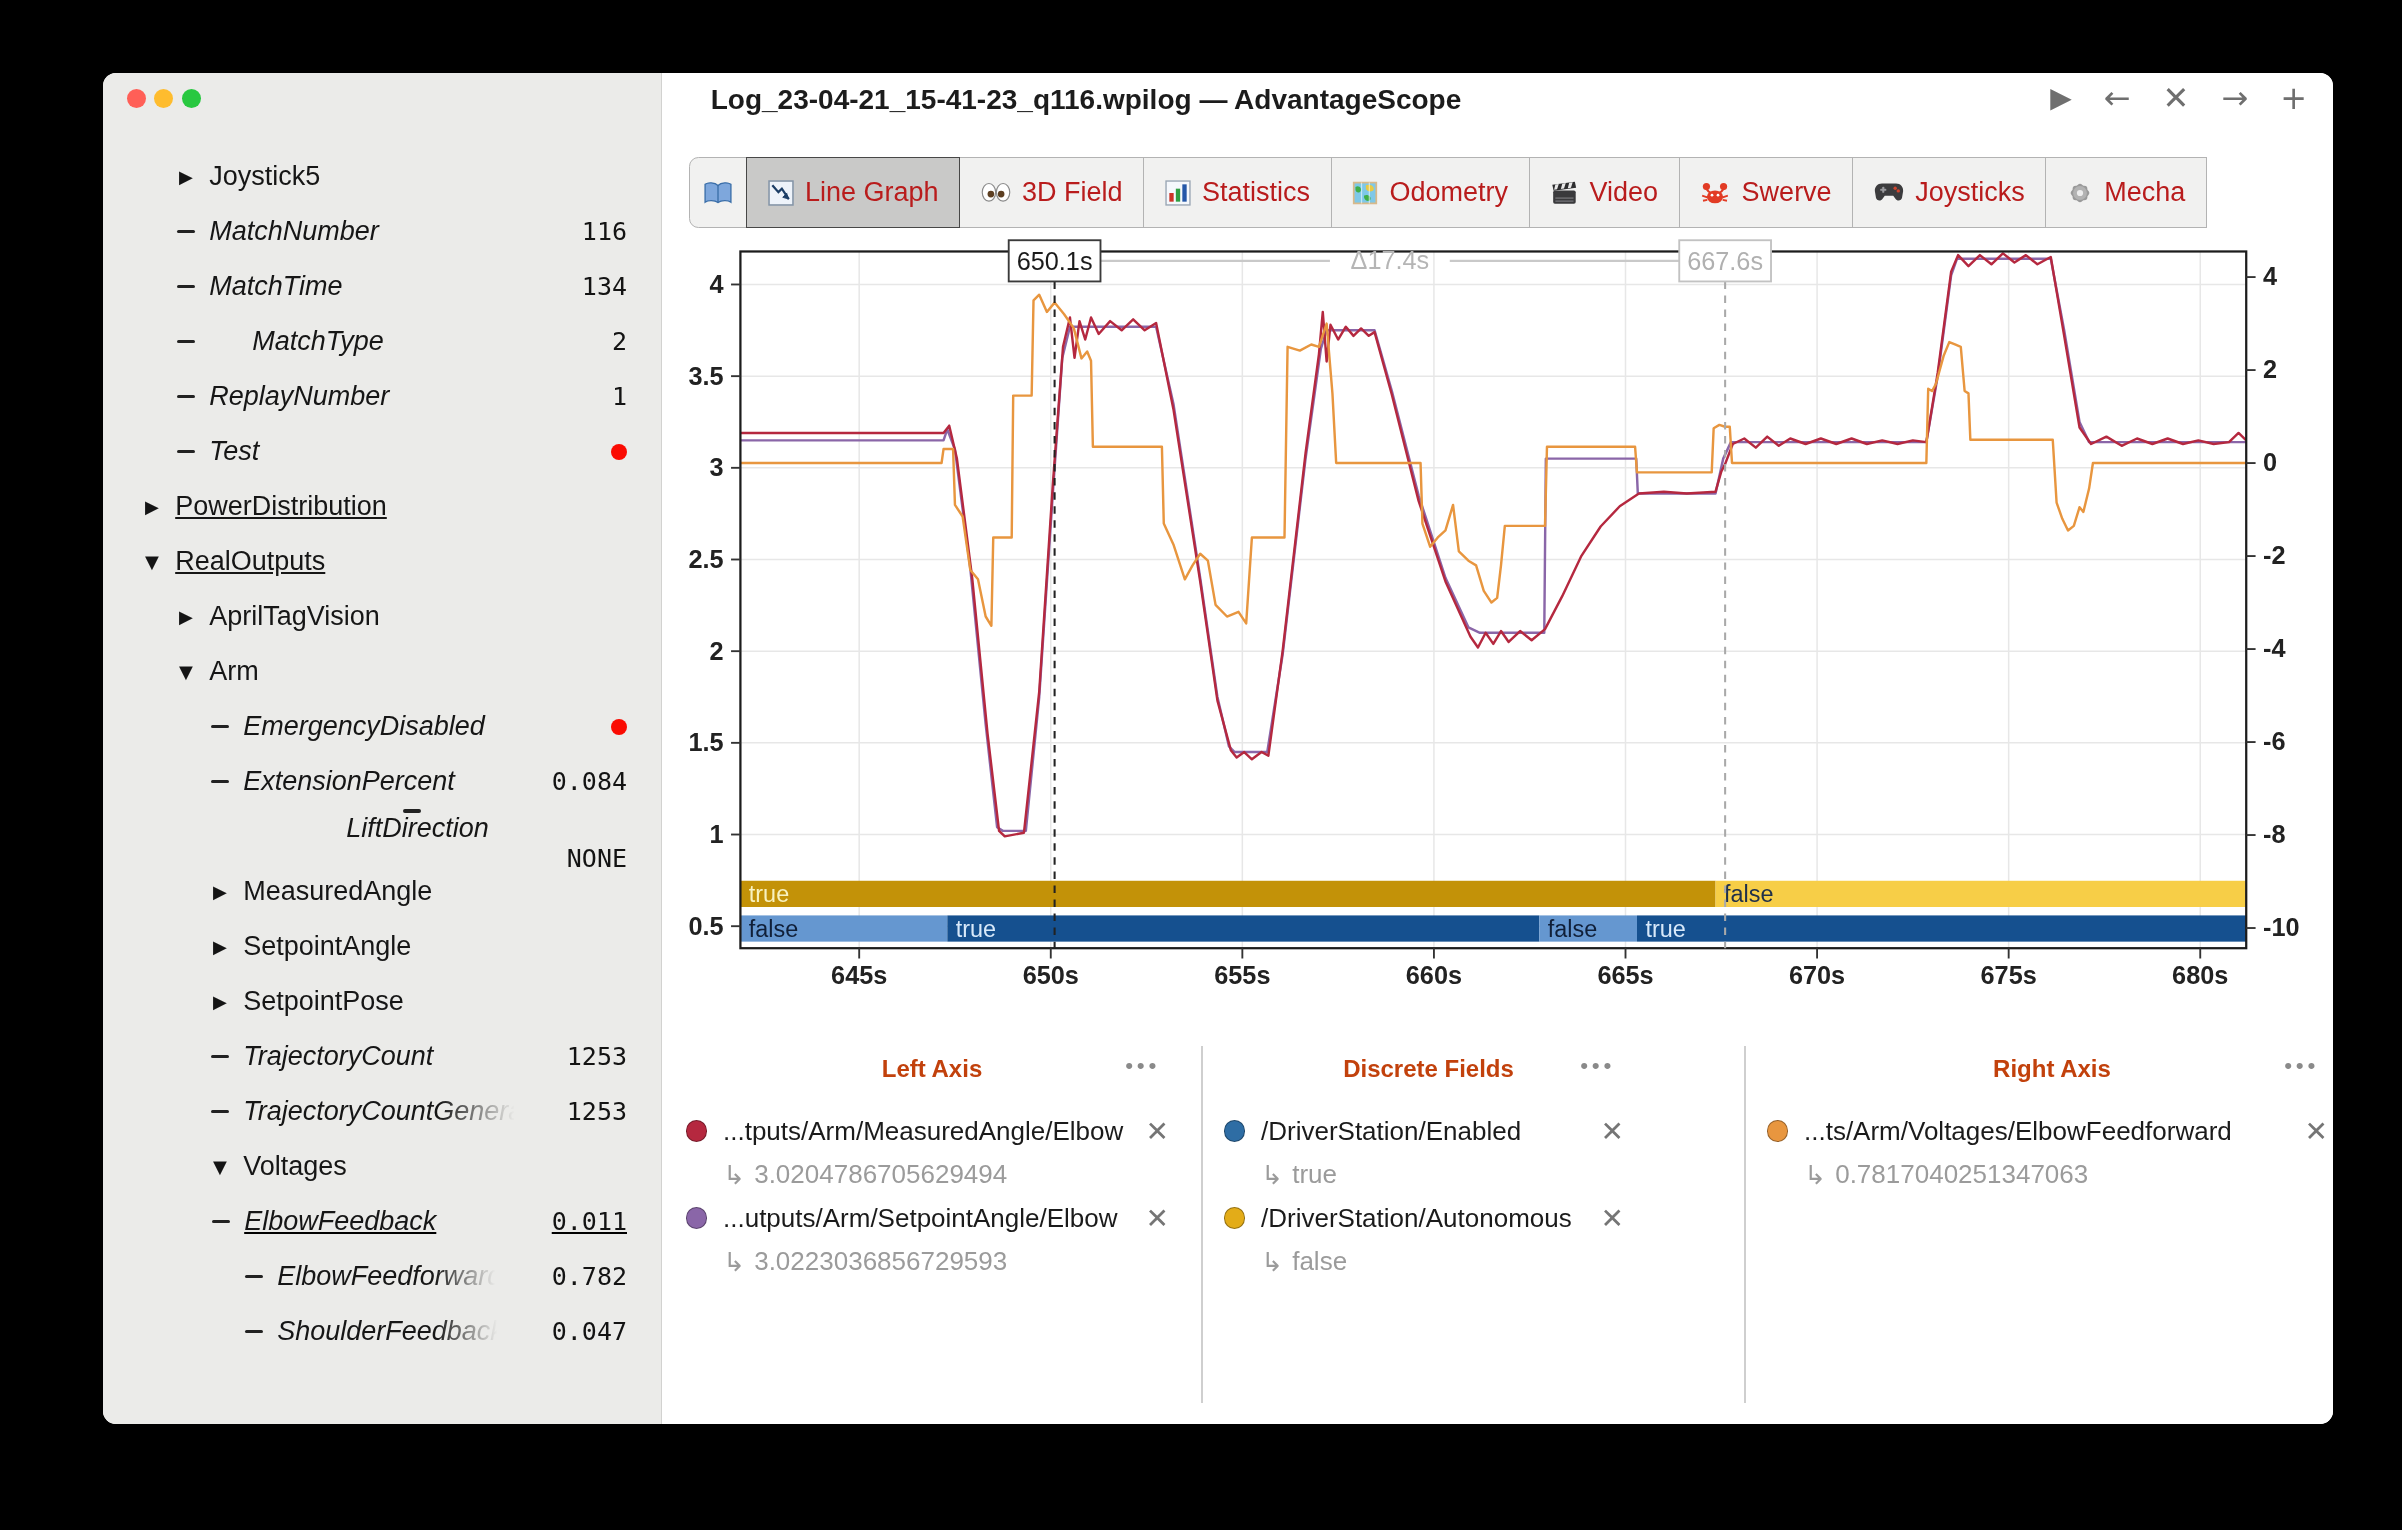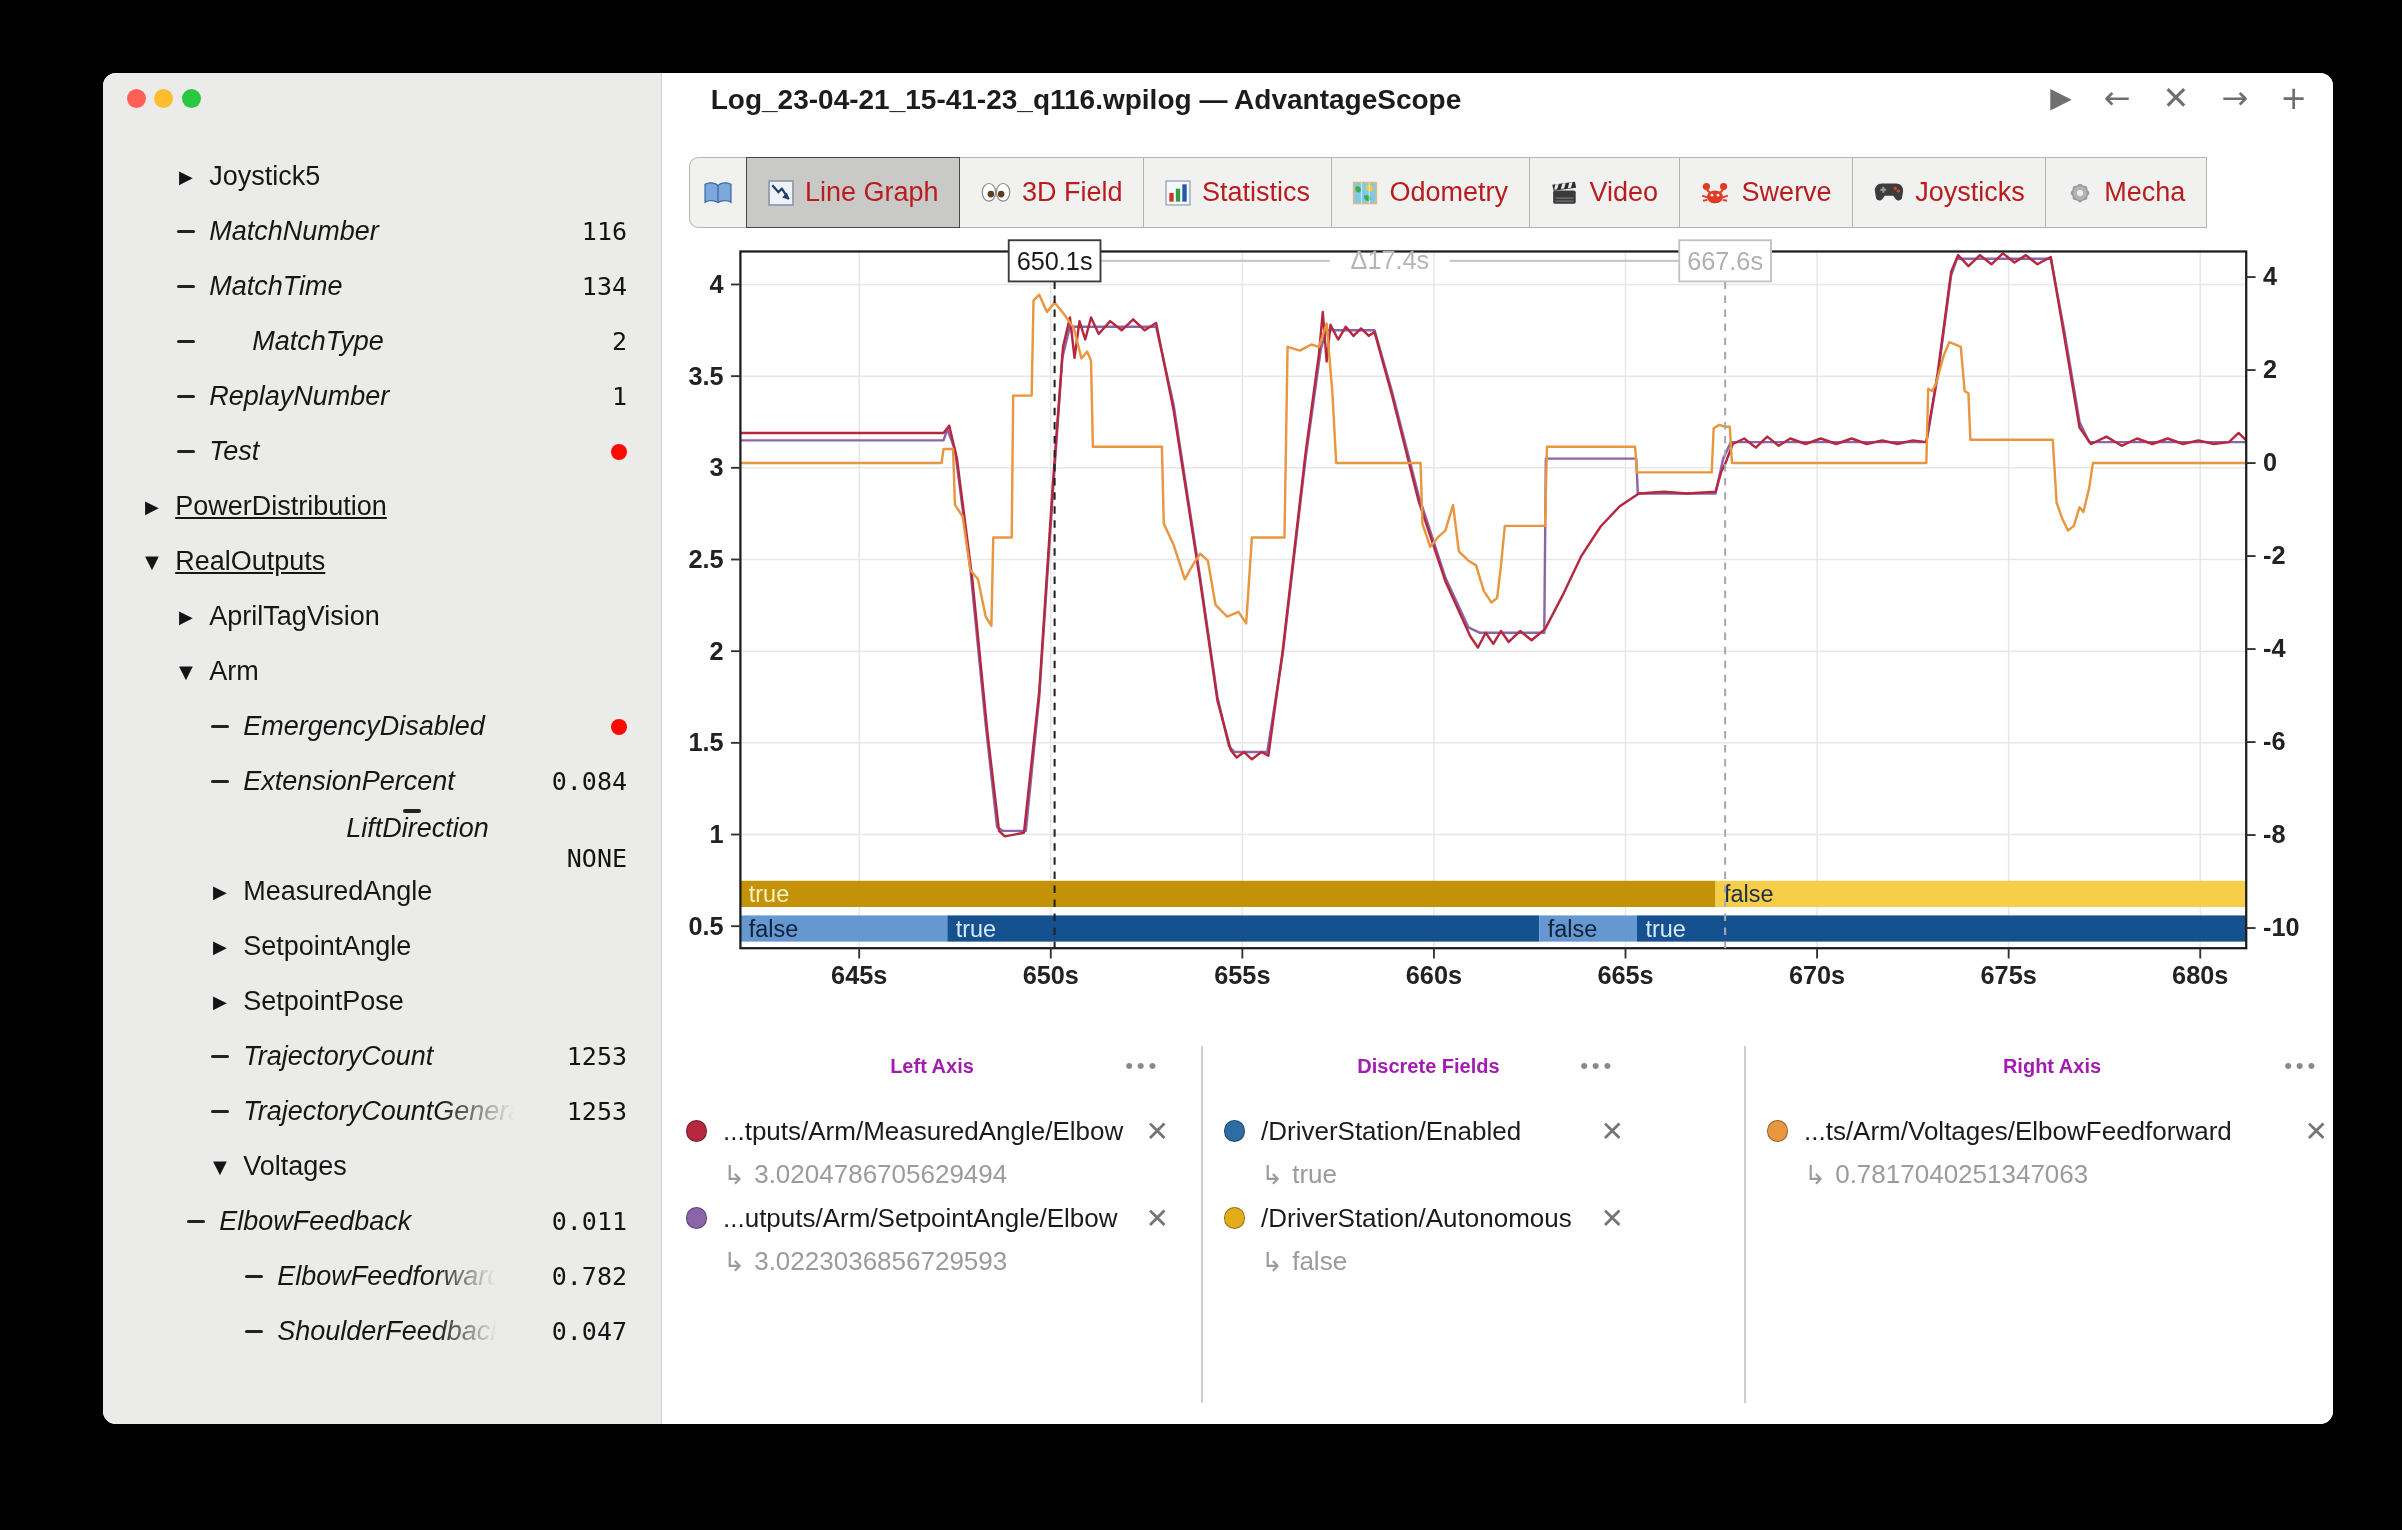--- a/index.html
+++ b/index.html
@@ -51,21 +51,21 @@
              background:linear-gradient(90deg, rgba(255,255,255,0), #fff 88%); pointer-events:none; }
 
   
   #chart { position:absolute; left:0; top:156px; }
 
   
   .legend { position:absolute; left:0; top:939px; right:0; bottom:0; }
   .lcol { position:absolute; top:0; bottom:0; }
   .ldivider { position:absolute; top:34px; bottom:20.6px; width:1.9px; background:#cfcfcf; }
   .lheader { position:absolute; top:43px; left:0; right:0; text-align:center;
-             font-size:20px; font-weight:700; color:#a21caf; }
+             font-size:24px; font-weight:700; color:#c2410c; }
   .lmenu { position:absolute; top:41px; right:41px; font-size:22.5px; color:#8a8a8a; letter-spacing:3.7px; }
   .litems { position:absolute; top:97px; left:0; right:0; }
   .litem-name { position:relative; height:44px; display:flex; align-items:center; }
   .ldot { position:absolute; left:22.5px; width:21.5px; height:21.5px; border-radius:50%;
           border:1.4px solid rgba(0,0,0,0.35); }
   .lname { margin-left:60px; font-size:26px; color:#1b1b1b; white-space:nowrap; }
   .lx { position:absolute; right:32px; font-size:28px; color:#757575; cursor:default; }
   .litem-value { height:43px; display:flex; align-items:center; margin-left:60px;
                  font-size:26px; color:#9b9b9b; white-space:nowrap; }
   .lprefix { margin-right:9.4px; font-family:"DejaVu Sans", sans-serif; }
@@ -200,21 +200,21 @@
             </span>
             <span class="tlabel italic fade">TrajectoryCountGenera</span>
             <span class="tval">1253</span>
           </div>
           <div class="trow" style="padding-left: 105px;">
             <span class="marker">
               <span class="arrow">▼</span>
             </span>
             <span class="tlabel">Voltages</span>
           </div>
-          <div class="trow" style="padding-left: 81px;">
+          <div class="trow" style="padding-left: 106px; text-decoration: underline;">
             <span class="marker">
               <span class="dash"></span>
             </span>
             <span class="tlabel italic">ElbowFeedback</span>
             <span class="tval">0.011</span>
           </div>
           <div class="trow" style="padding-left: 139px;">
             <span class="marker">
               <span class="dash"></span>
             </span>

